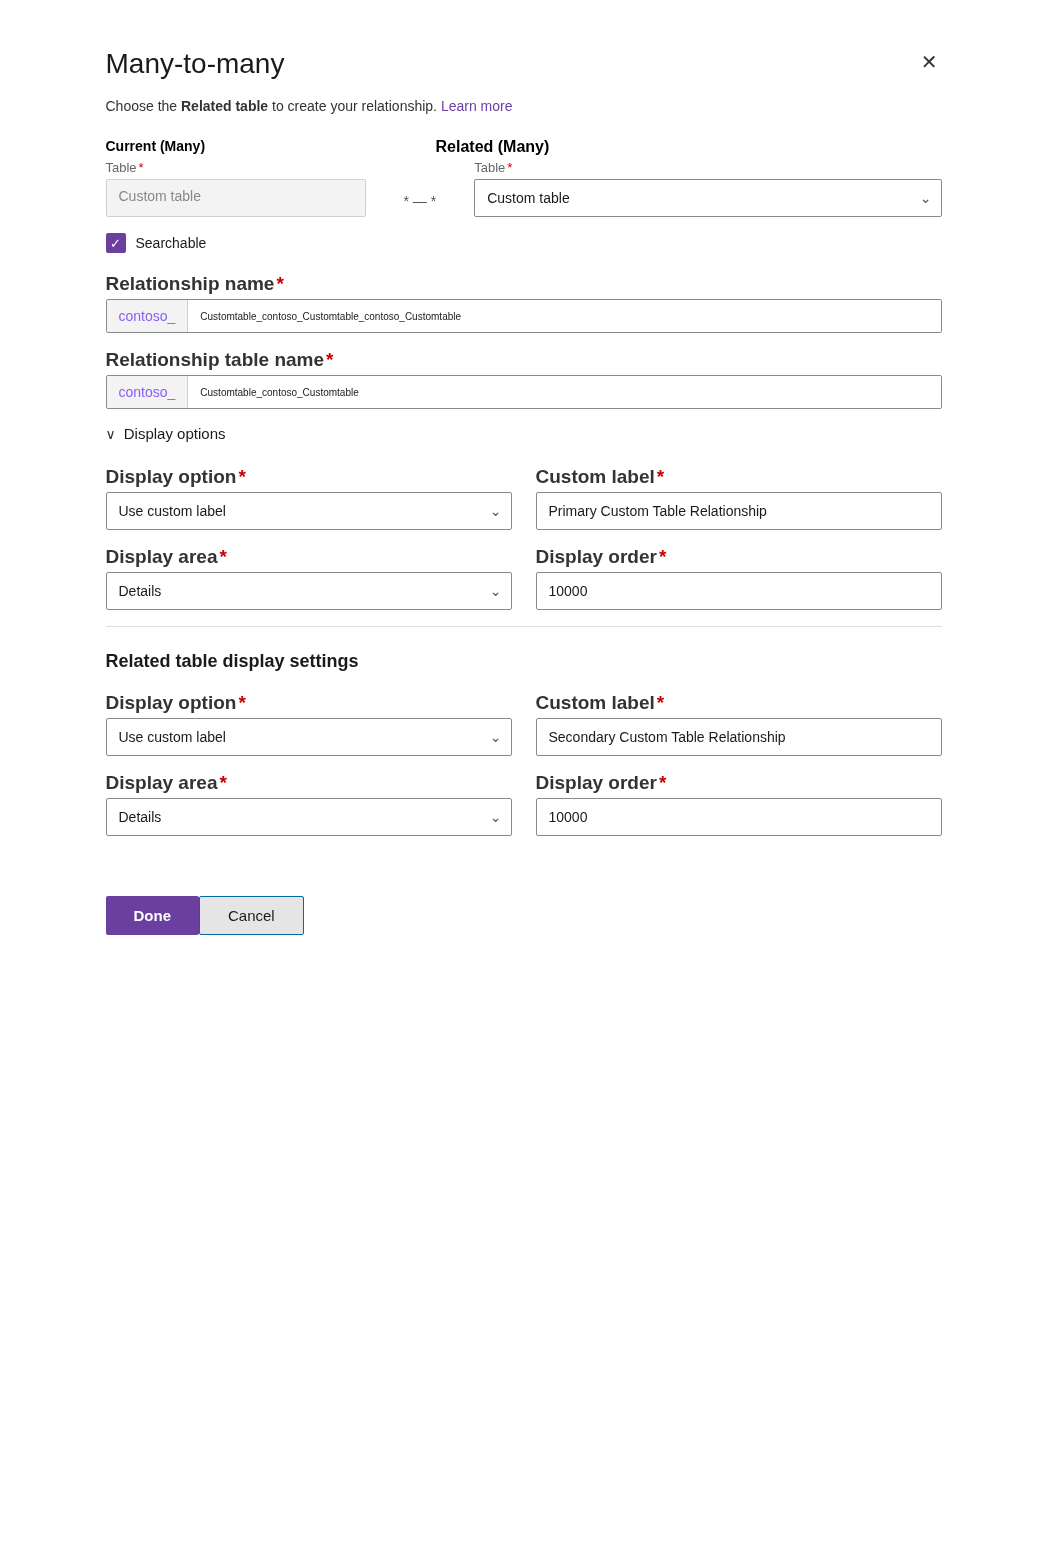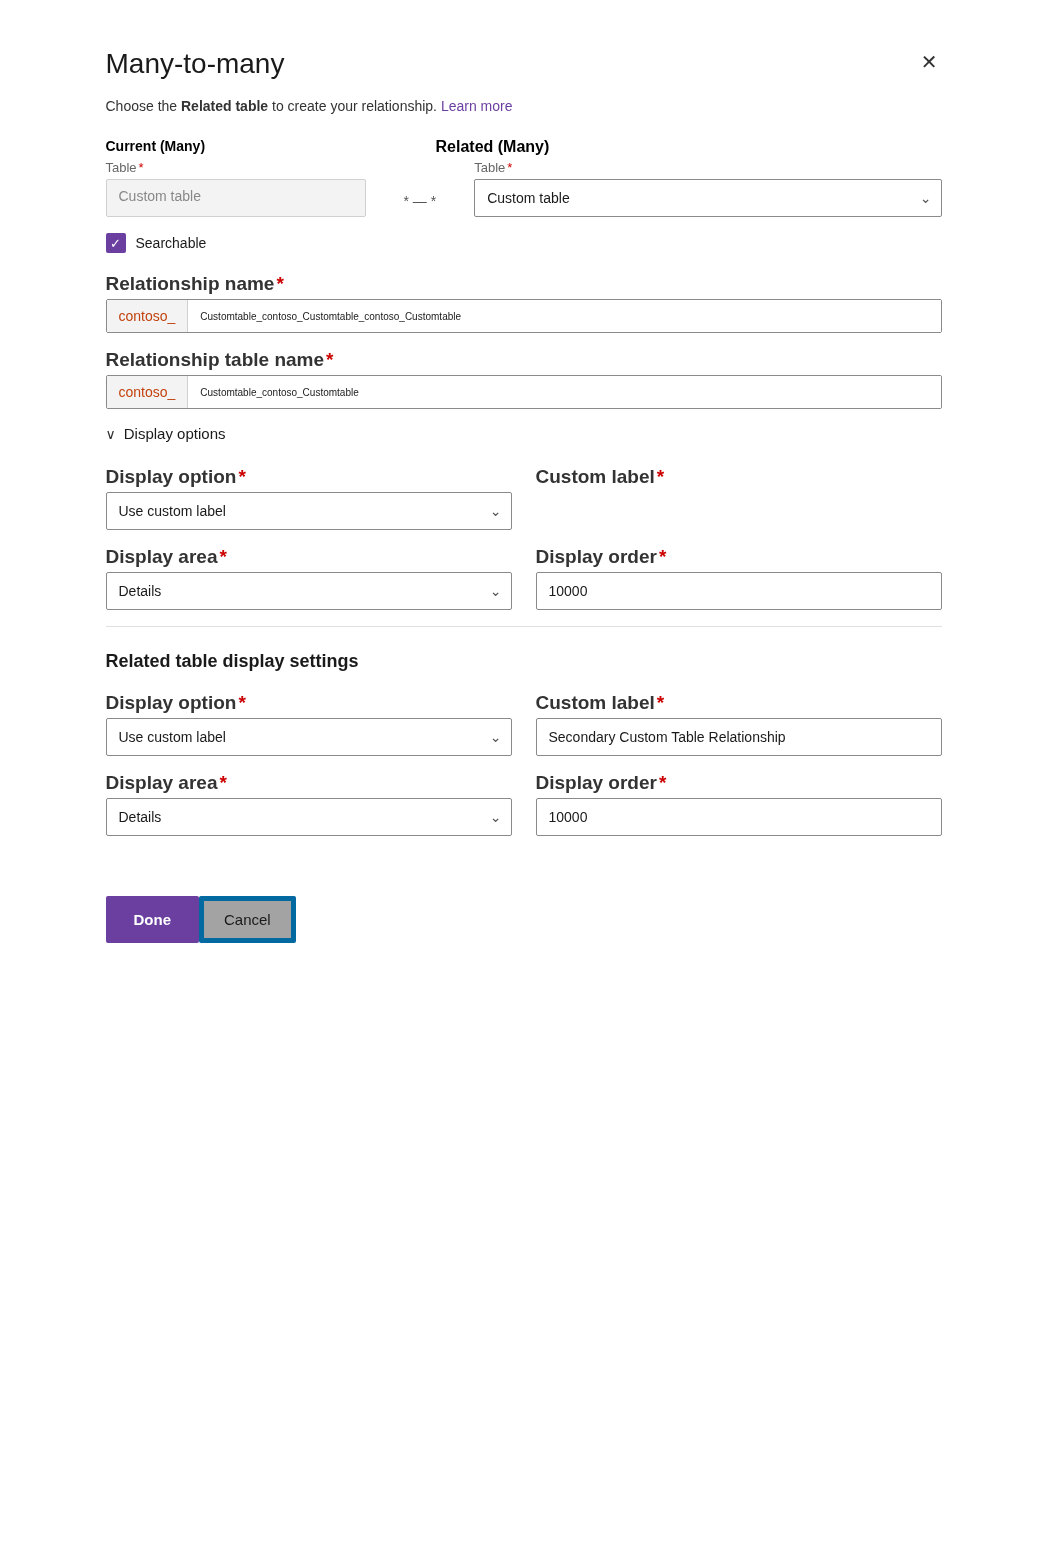--- a/index.html
+++ b/index.html
@@ -198,21 +198,21 @@
       border-radius: 2px;
       overflow: hidden;
       width: 100%;
     }
 
     .input-prefix {
       background: #f3f3f3;
       border-right: 1px solid #d0d0d0;
       padding: 8px 12px;
       font-size: 14px;
-      color: #c2410c;
+      color: #8b5cf6;
       white-space: nowrap;
       display: flex;
       align-items: center;
     }
 
     .input-suffix {
       flex: 1;
       border: none;
       padding: 8px 12px;
       font-size: 10px;
@@ -289,25 +289,25 @@
       border: none;
       border-radius: 2px;
       padding: 10px 28px;
       font-size: 15px;
       font-weight: 600;
       cursor: pointer;
       min-width: 90px;
     }
 
     .btn-cancel {
-      background: #a3a3a3;
-      color: #1a1a1a;
-      border: 5px solid #0369a1;
-      border-radius: 2px;
-      padding: 10px 20px;
+      background: #e5e5e5;
+      color: #1a1a1a;
+      border: 1px solid #0369a1;
+      border-radius: 2px;
+      padding: 10px 28px;
       font-size: 15px;
       cursor: pointer;
       min-width: 90px;
     }
 
     .tables-section {
       margin-bottom: 16px;
     }
 
     .col-label-row {
@@ -415,20 +415,21 @@
           <select class="select-field">
             <option>Use custom label</option>
           </select>
           <span class="chevron">⌄</span>
         </div>
       </div>
       <div class="col-half">
         <div class="field-label-bold">
           <span>Custom label</span><span class="required">*</span>
         </div>
+        <input type="text" class="input-field" value="Primary Custom Table Relationship" style="">
       </div>
     </div>
 
     <div class="two-col-row">
       <div class="col-half">
         <div class="field-label-bold">
           <span>Display area</span><span class="required">*</span>
         </div>
         <div class="select-wrapper">
           <select class="select-field">

